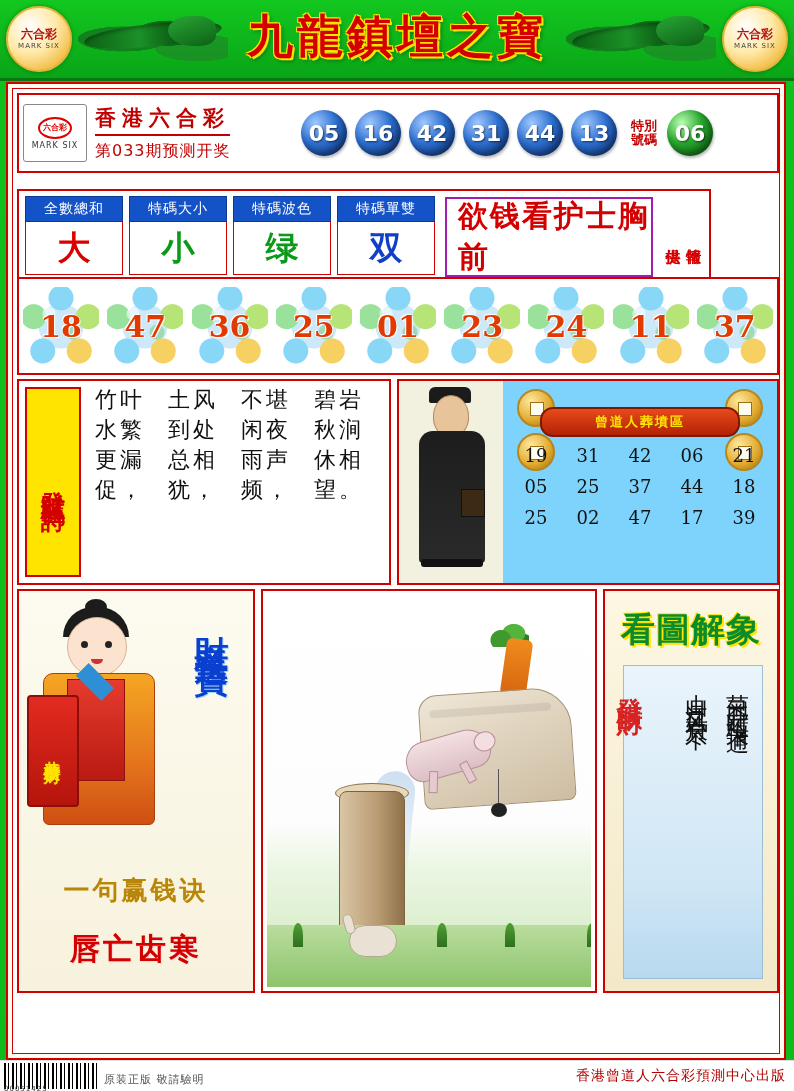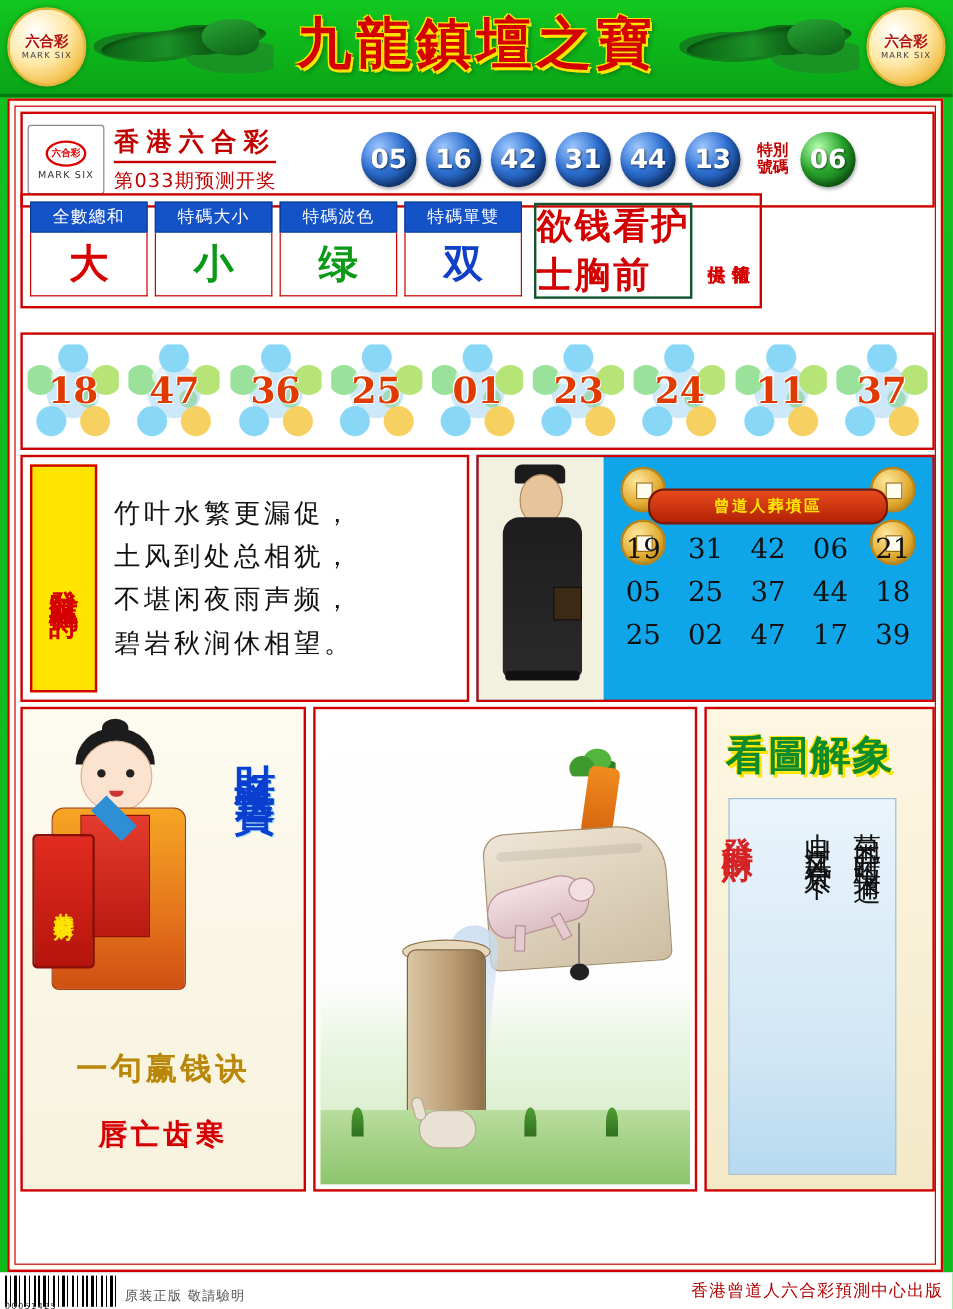--- a/index.html
+++ b/index.html
@@ -126,21 +126,21 @@
     background:radial-gradient(circle at 32% 28%,#b8ffb0 0%,#27a52b 45%,#0a5a10 100%);
   }
   .special-label{
     width:30px;font-size:13px;color:#c20000;font-weight:bold;
     line-height:1.05;text-align:center;margin-left:4px;
     font-family:"DejaVu Serif","Liberation Serif",serif;
   }
 
   
   .attr-row{
-    position:absolute;left:4px;top:72px;width:618px;height:96px;
+    position:absolute;left:4px;top:100px;width:694px;height:96px;
     border:2px solid #cf0000;box-sizing:border-box;display:flex;
   }
   .attr-cells{display:flex;padding:5px 0 0 6px;gap:6px;}
   .attr-cell{width:98px;}
   .attr-head{
     height:24px;background:#1452c8;color:#fff;
     display:flex;align-items:center;justify-content:center;
     font-size:14px;letter-spacing:1px;border:1px solid #0b3a90;
     font-family:"DejaVu Sans","Liberation Sans",sans-serif;
   }
@@ -149,24 +149,24 @@
     display:flex;align-items:center;justify-content:center;
     font-size:33px;font-weight:bold;
     font-family:"DejaVu Serif","Liberation Serif",serif;
     background:#fff;
   }
   .v-red{color:#d90000;}
   .v-green{color:#0a9a18;}
   .v-blue{color:#1140c8;}
   .slogan{
     flex:1;margin:6px 4px 6px 10px;
-    border:2px solid #14532d;
-    display:flex;align-items:center;justify-content:center;
-    font-family:"DejaVu Serif","Liberation Serif",serif;
-    font-size:30px;font-weight:bold;color:#d40000;letter-spacing:2px;
+    border:2px solid #a21caf;
+    display:flex;align-items:center;justify-content:center;
+    font-family:"DejaVu Serif","Liberation Serif",serif;
+    font-size:30px;font-weight:bold;color:#d40000;letter-spacing:2px;padding-left:11px;
   }
   .tip{
     width:52px;display:flex;align-items:center;justify-content:center;gap:2px;
     font-family:"DejaVu Serif","Liberation Serif",serif;
     color:#d40000;font-size:15px;font-weight:bold;
   }
   .tip .col{writing-mode:vertical-rl;text-orientation:upright;line-height:1.25;}
 
   
   .flower-row{
@@ -216,30 +216,30 @@
   .poem-title{
     width:52px;margin:6px;border:2px solid #cf0000;background:#ffe400;
     display:flex;align-items:center;justify-content:center;
   }
   .poem-title span{
     writing-mode:vertical-rl;text-orientation:upright;
     font-family:"DejaVu Serif","Liberation Serif",serif;
     font-size:24px;font-weight:bold;color:#d40000;letter-spacing:4px;
   }
   .poem-lines{
-    flex:1;display:flex;flex-direction:column;justify-content:center;
+    flex:1;display:flex;flex-direction:row;justify-content:center;
     padding:4px 8px;gap:6px;
   }
   .poem-lines div{
     font-family:"DejaVu Serif","Liberation Serif",serif;
     font-size:22px;color:#111;letter-spacing:3px;
   }
   .monk-box{
     flex:1;border:2px solid #cf0000;box-sizing:border-box;
-    display:flex;background:#0ea5e9;position:relative;
+    display:flex;background:#7dd3fc;position:relative;
   }
   .monk{
     width:104px;position:relative;background:#f2f0de;
   }
   .monk .head{
     position:absolute;left:34px;top:14px;width:34px;height:40px;border-radius:50% 50% 45% 45%;
     background:#e8c49a;border:1px solid #b08a5e;
   }
   .monk .hat{
     position:absolute;left:30px;top:6px;width:42px;height:16px;border-radius:6px 6px 2px 2px;
@@ -280,33 +280,33 @@
     color:#ffe400;font-size:13px;letter-spacing:2px;font-weight:bold;
     font-family:"DejaVu Serif","Liberation Serif",serif;
   }
   .coin-nums{
     position:absolute;left:0;right:0;top:64px;
     display:flex;flex-direction:column;gap:10px;align-items:center;
   }
   .coin-nums .r{
     display:flex;gap:20px;
     font-family:"DejaVu Serif","Liberation Serif",serif;
-    font-size:23px;color:#111;
+    font-size:18px;color:#111;
   }
   .coin-nums .r span{width:32px;text-align:center;}
 
   
   .bottom-row{
     position:absolute;left:4px;top:500px;width:762px;height:404px;
     display:flex;gap:6px;
   }
   .panel{border:2px solid #cf0000;box-sizing:border-box;position:relative;background:#fff;}
   .p-left{width:238px;background:linear-gradient(180deg,#fdfbf0,#f7f2dd);}
   .p-mid{flex:1;background:#fff;}
-  .p-right{width:192px;background:linear-gradient(180deg,#fdf7e3,#f3e9c8);}
+  .p-right{width:176px;background:linear-gradient(180deg,#fdf7e3,#f3e9c8);}
 
   .doll{
     position:absolute;left:14px;top:10px;width:130px;height:256px;
   }
   .doll .face{
     position:absolute;left:34px;top:16px;width:58px;height:58px;border-radius:50%;
     background:#fbe3cf;border:1px solid #d8b294;
   }
   .doll .hair{
     position:absolute;left:30px;top:6px;width:66px;height:30px;border-radius:32px 32px 0 0;background:#1c1c1c;
@@ -350,21 +350,21 @@
   }
   .gold-line{
     position:absolute;left:0;right:0;top:282px;text-align:center;
     font-family:"DejaVu Serif","Liberation Serif",serif;
     font-size:26px;font-weight:bold;color:#b8860b;letter-spacing:3px;
     text-shadow:1px 1px 0 #fff6cf;
   }
   .red-line{
     position:absolute;left:0;right:0;top:338px;text-align:center;
     font-family:"DejaVu Serif","Liberation Serif",serif;
-    font-size:24px;font-weight:bold;color:#d40000;letter-spacing:3px;
+    font-size:30px;font-weight:bold;color:#d40000;letter-spacing:3px;
     text-shadow:1px 1px 0 #ffd9d9;
   }
 
   
   .pic{
     position:absolute;inset:4px;
     background:linear-gradient(180deg,#ffffff 0%,#fdfdfd 58%,#eaf6e2 70%,#cfe8bd 100%);
     overflow:hidden;
   }
   .cliff{

